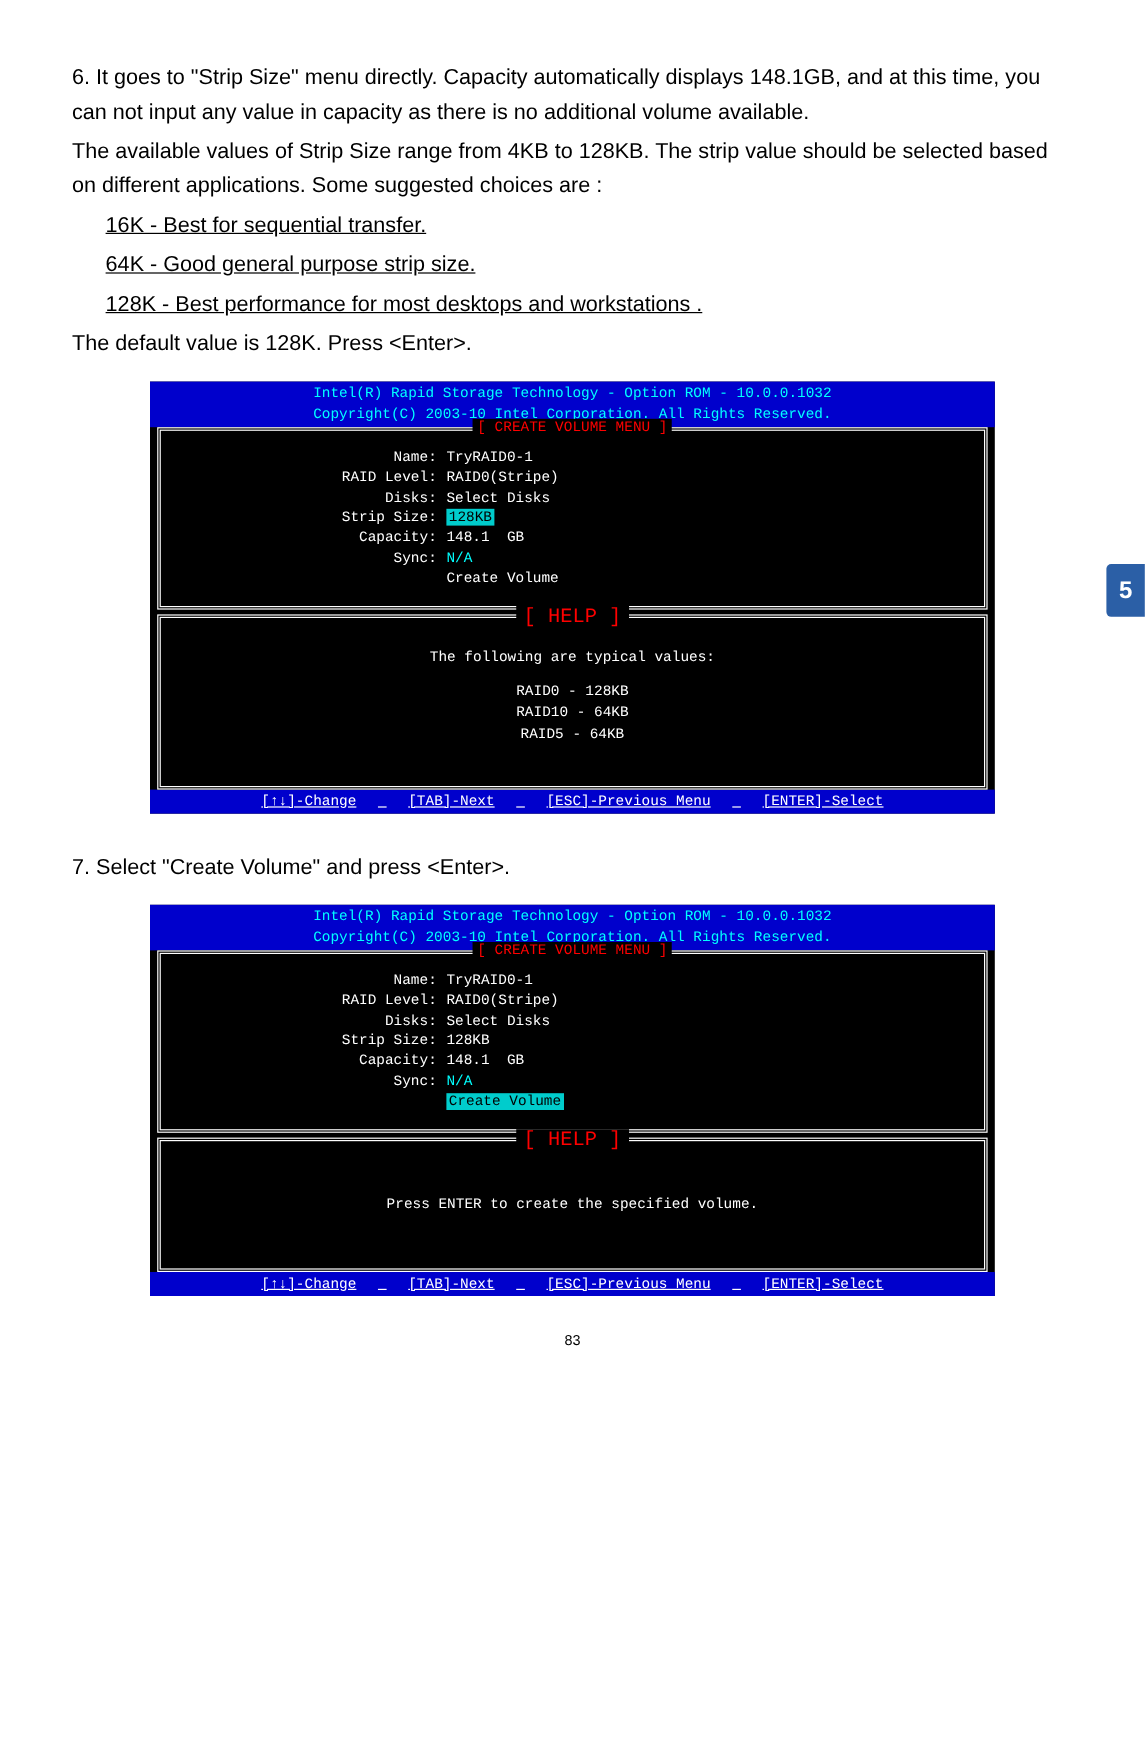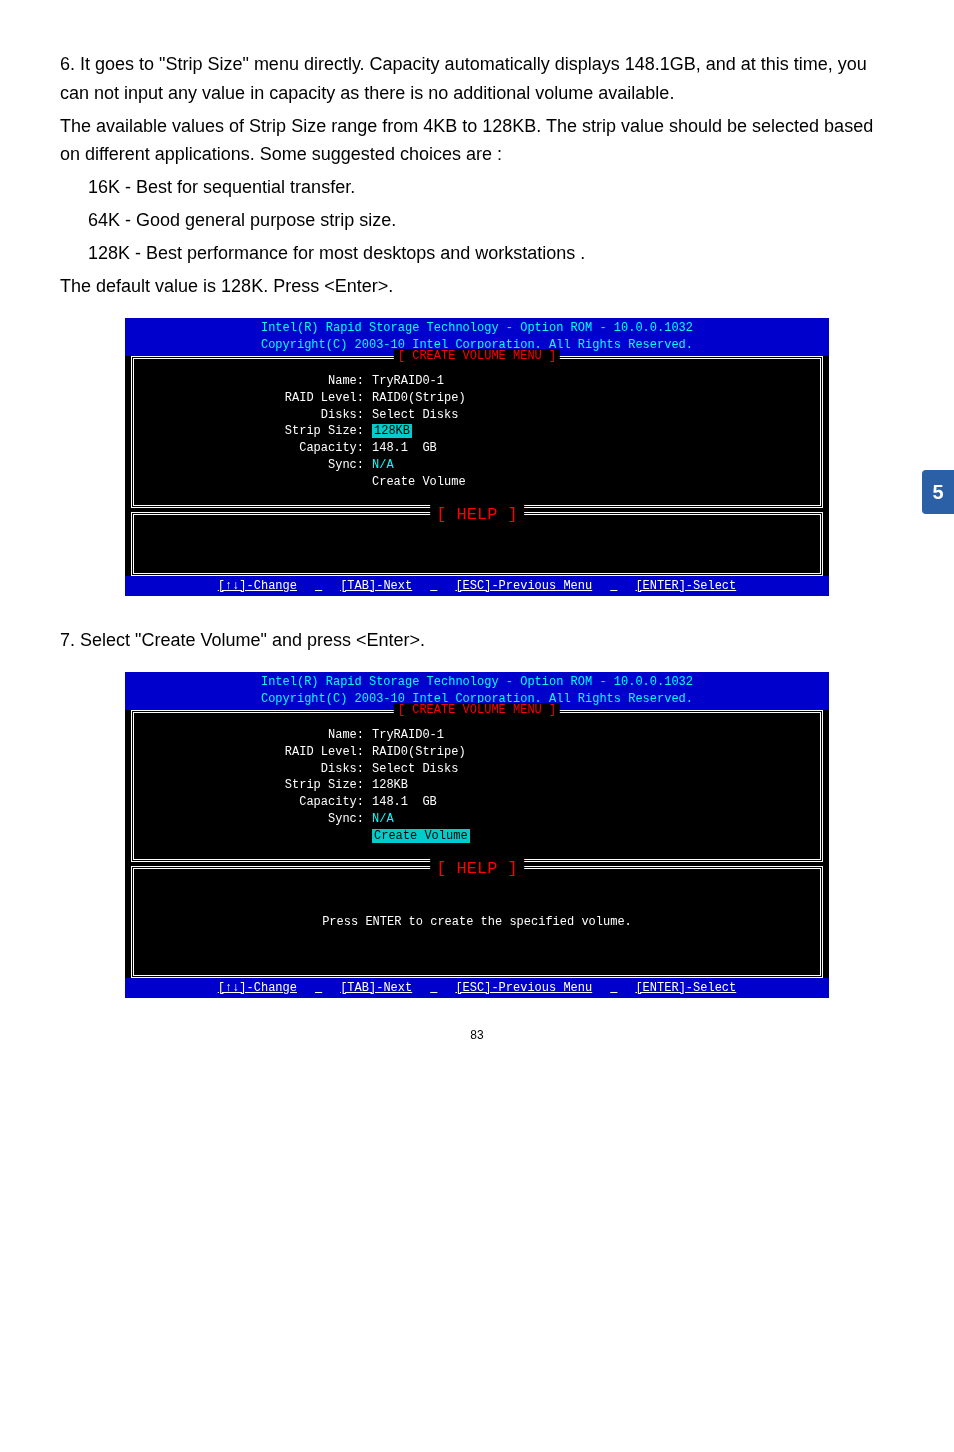--- a/index.html
+++ b/index.html
@@ -16,20 +16,21 @@
   .body-text {
     font-size: 18px;
     line-height: 1.6;
     color: #000;
   }
   .body-text p {
     margin: 0 0 4px 0;
   }
   .indent {
     padding-left: 28px;
+    text-decoration: underline;
   }
   .bold {
     font-weight: normal;
   }
   .bios-box {
     width: 704px;
     margin: 18px auto 30px auto;
     background: #000;
     font-family: "Courier New", monospace;
     font-size: 12px;
@@ -191,20 +192,27 @@
           <div class="menu-value cyan">N/A</div>
         </div>
         <div class="menu-row">
           <div class="menu-label"></div>
           <div class="menu-value">Create Volume</div>
         </div>
       </div>
     </div>
     <div class="help-panel">
       <div class="help-title">[ HELP ]</div>
+      <div class="help-lines">
+        <div>The following are typical values:</div>
+        <div style="height:10px"></div>
+        <div>RAID0   -  128KB</div>
+        <div>RAID10 -  64KB</div>
+        <div>RAID5   -  64KB</div>
+      </div>
     </div>
     <div class="bios-footer">
       <span>[↑↓]-Change</span>
       <span>[TAB]-Next</span>
       <span>[ESC]-Previous Menu</span>
       <span>[ENTER]-Select</span>
     </div>
   </div>
 
   <div class="body-text">

